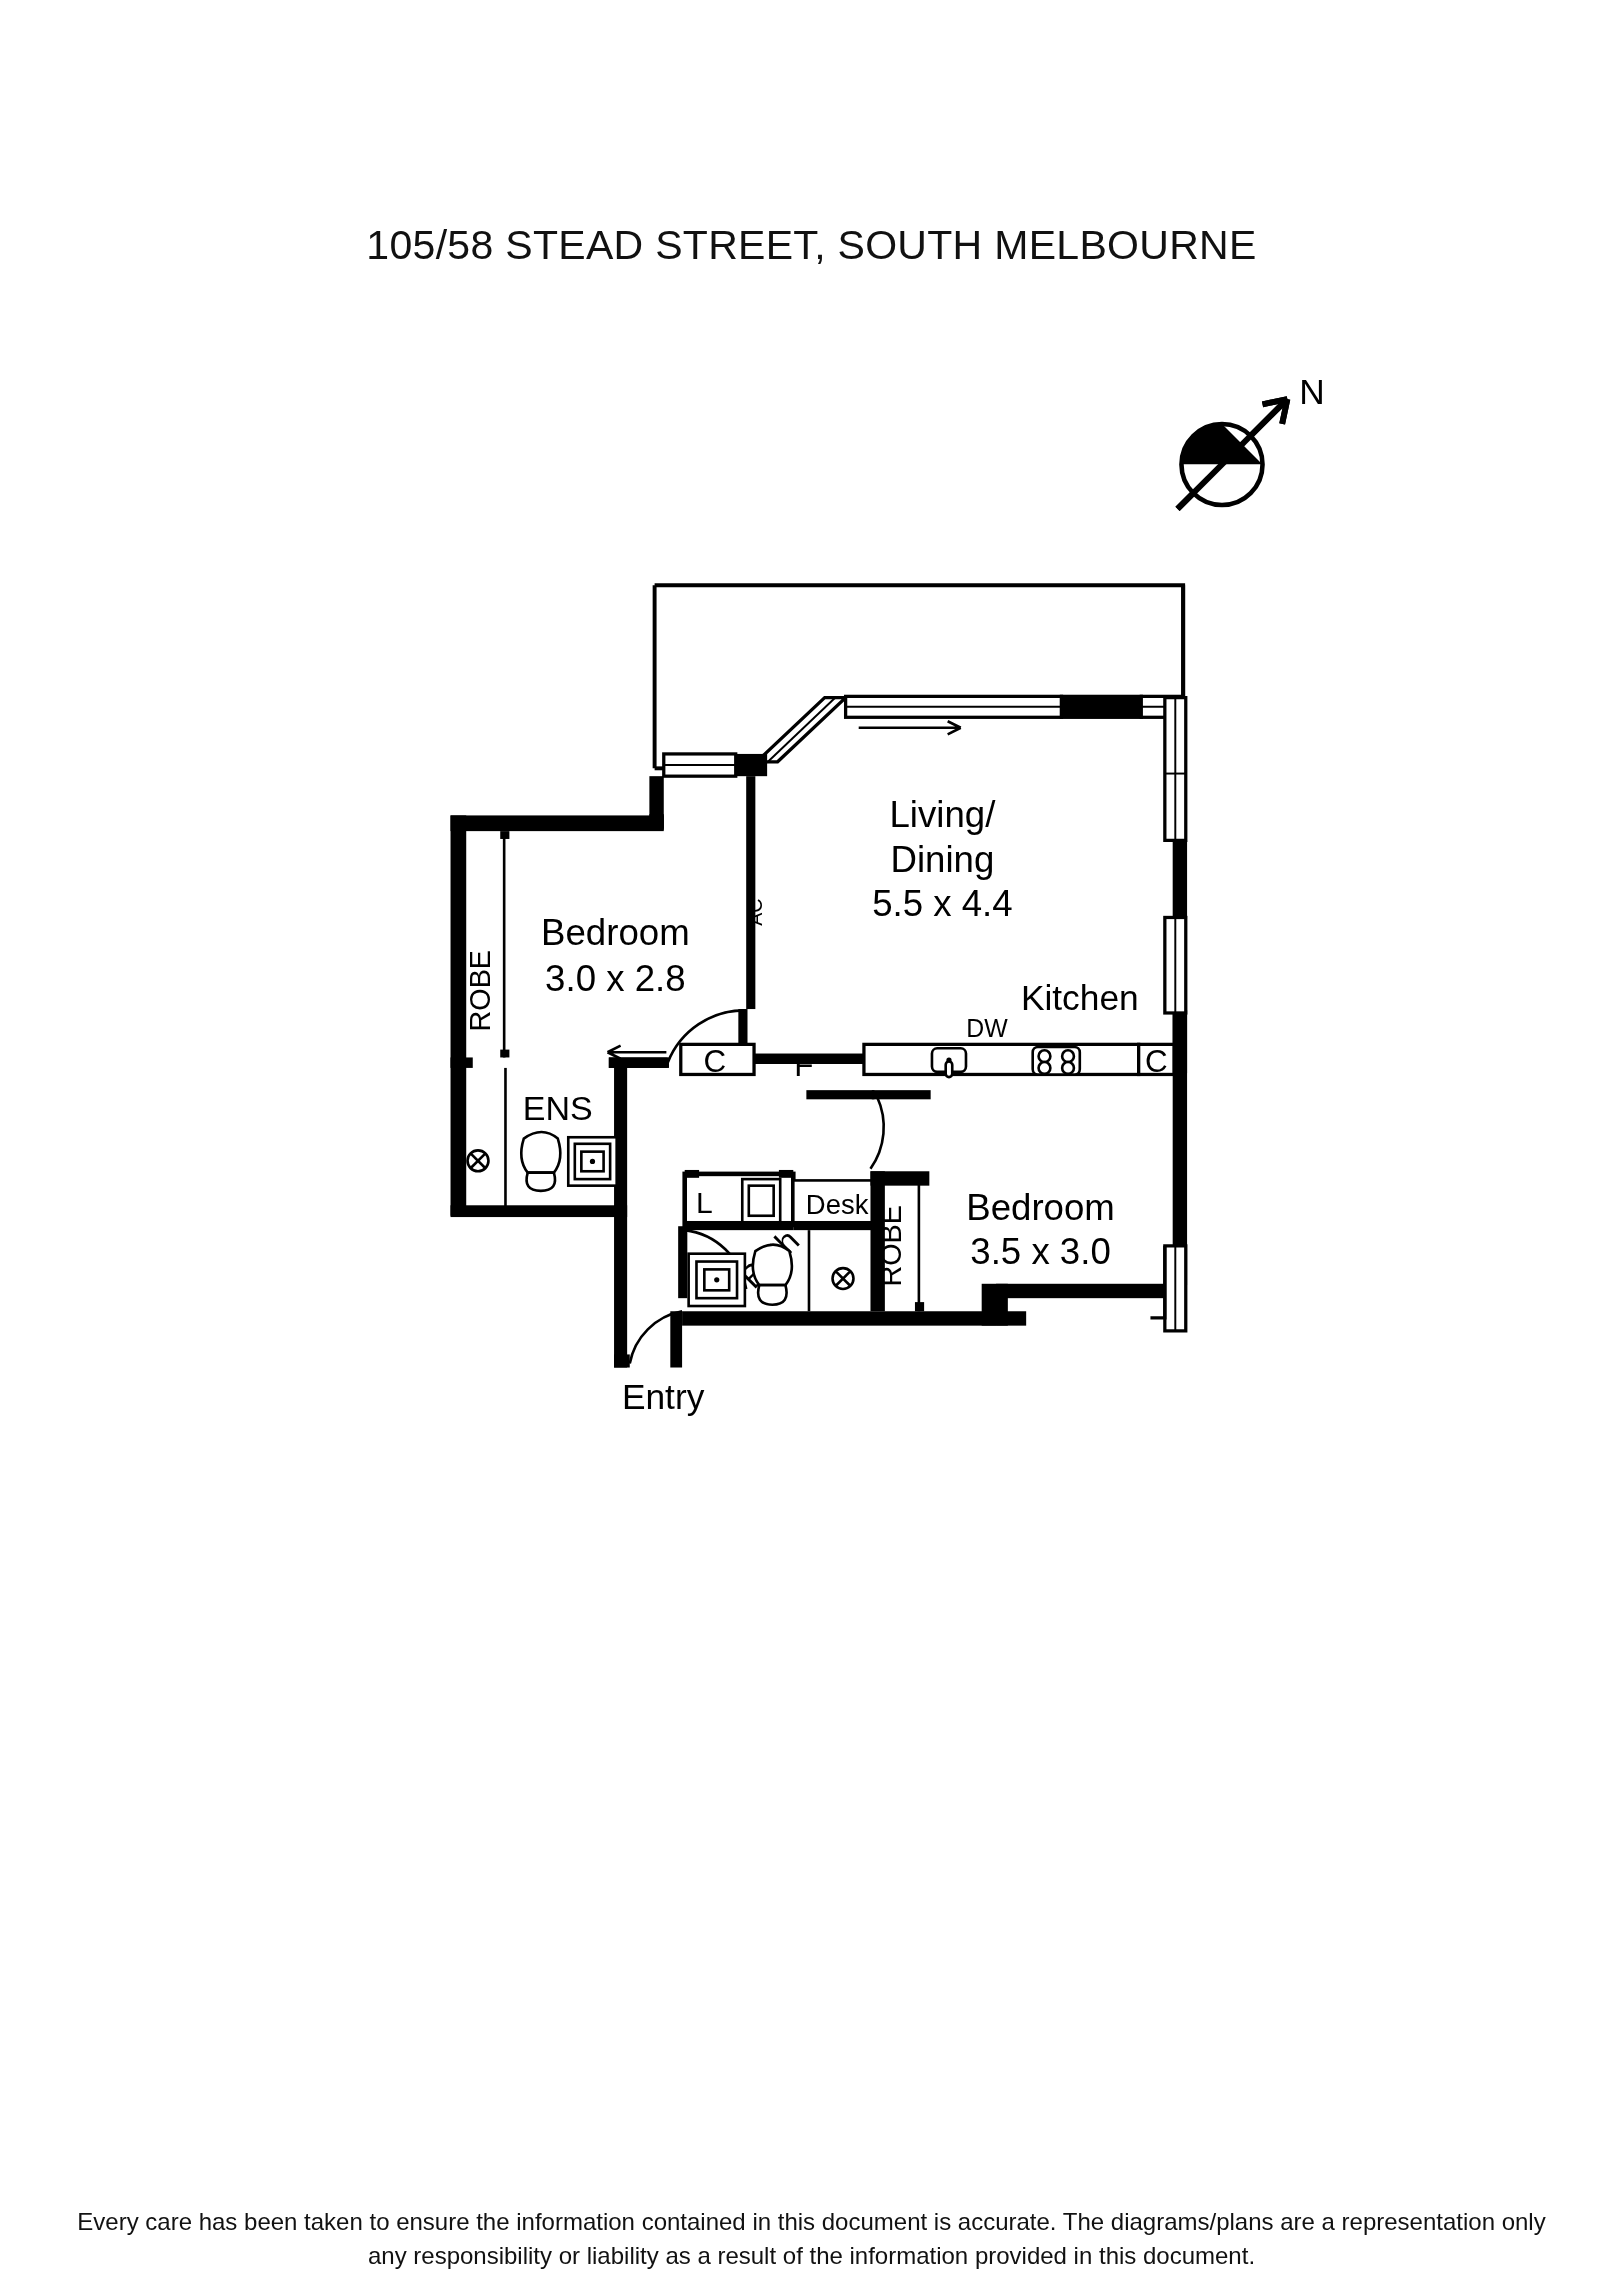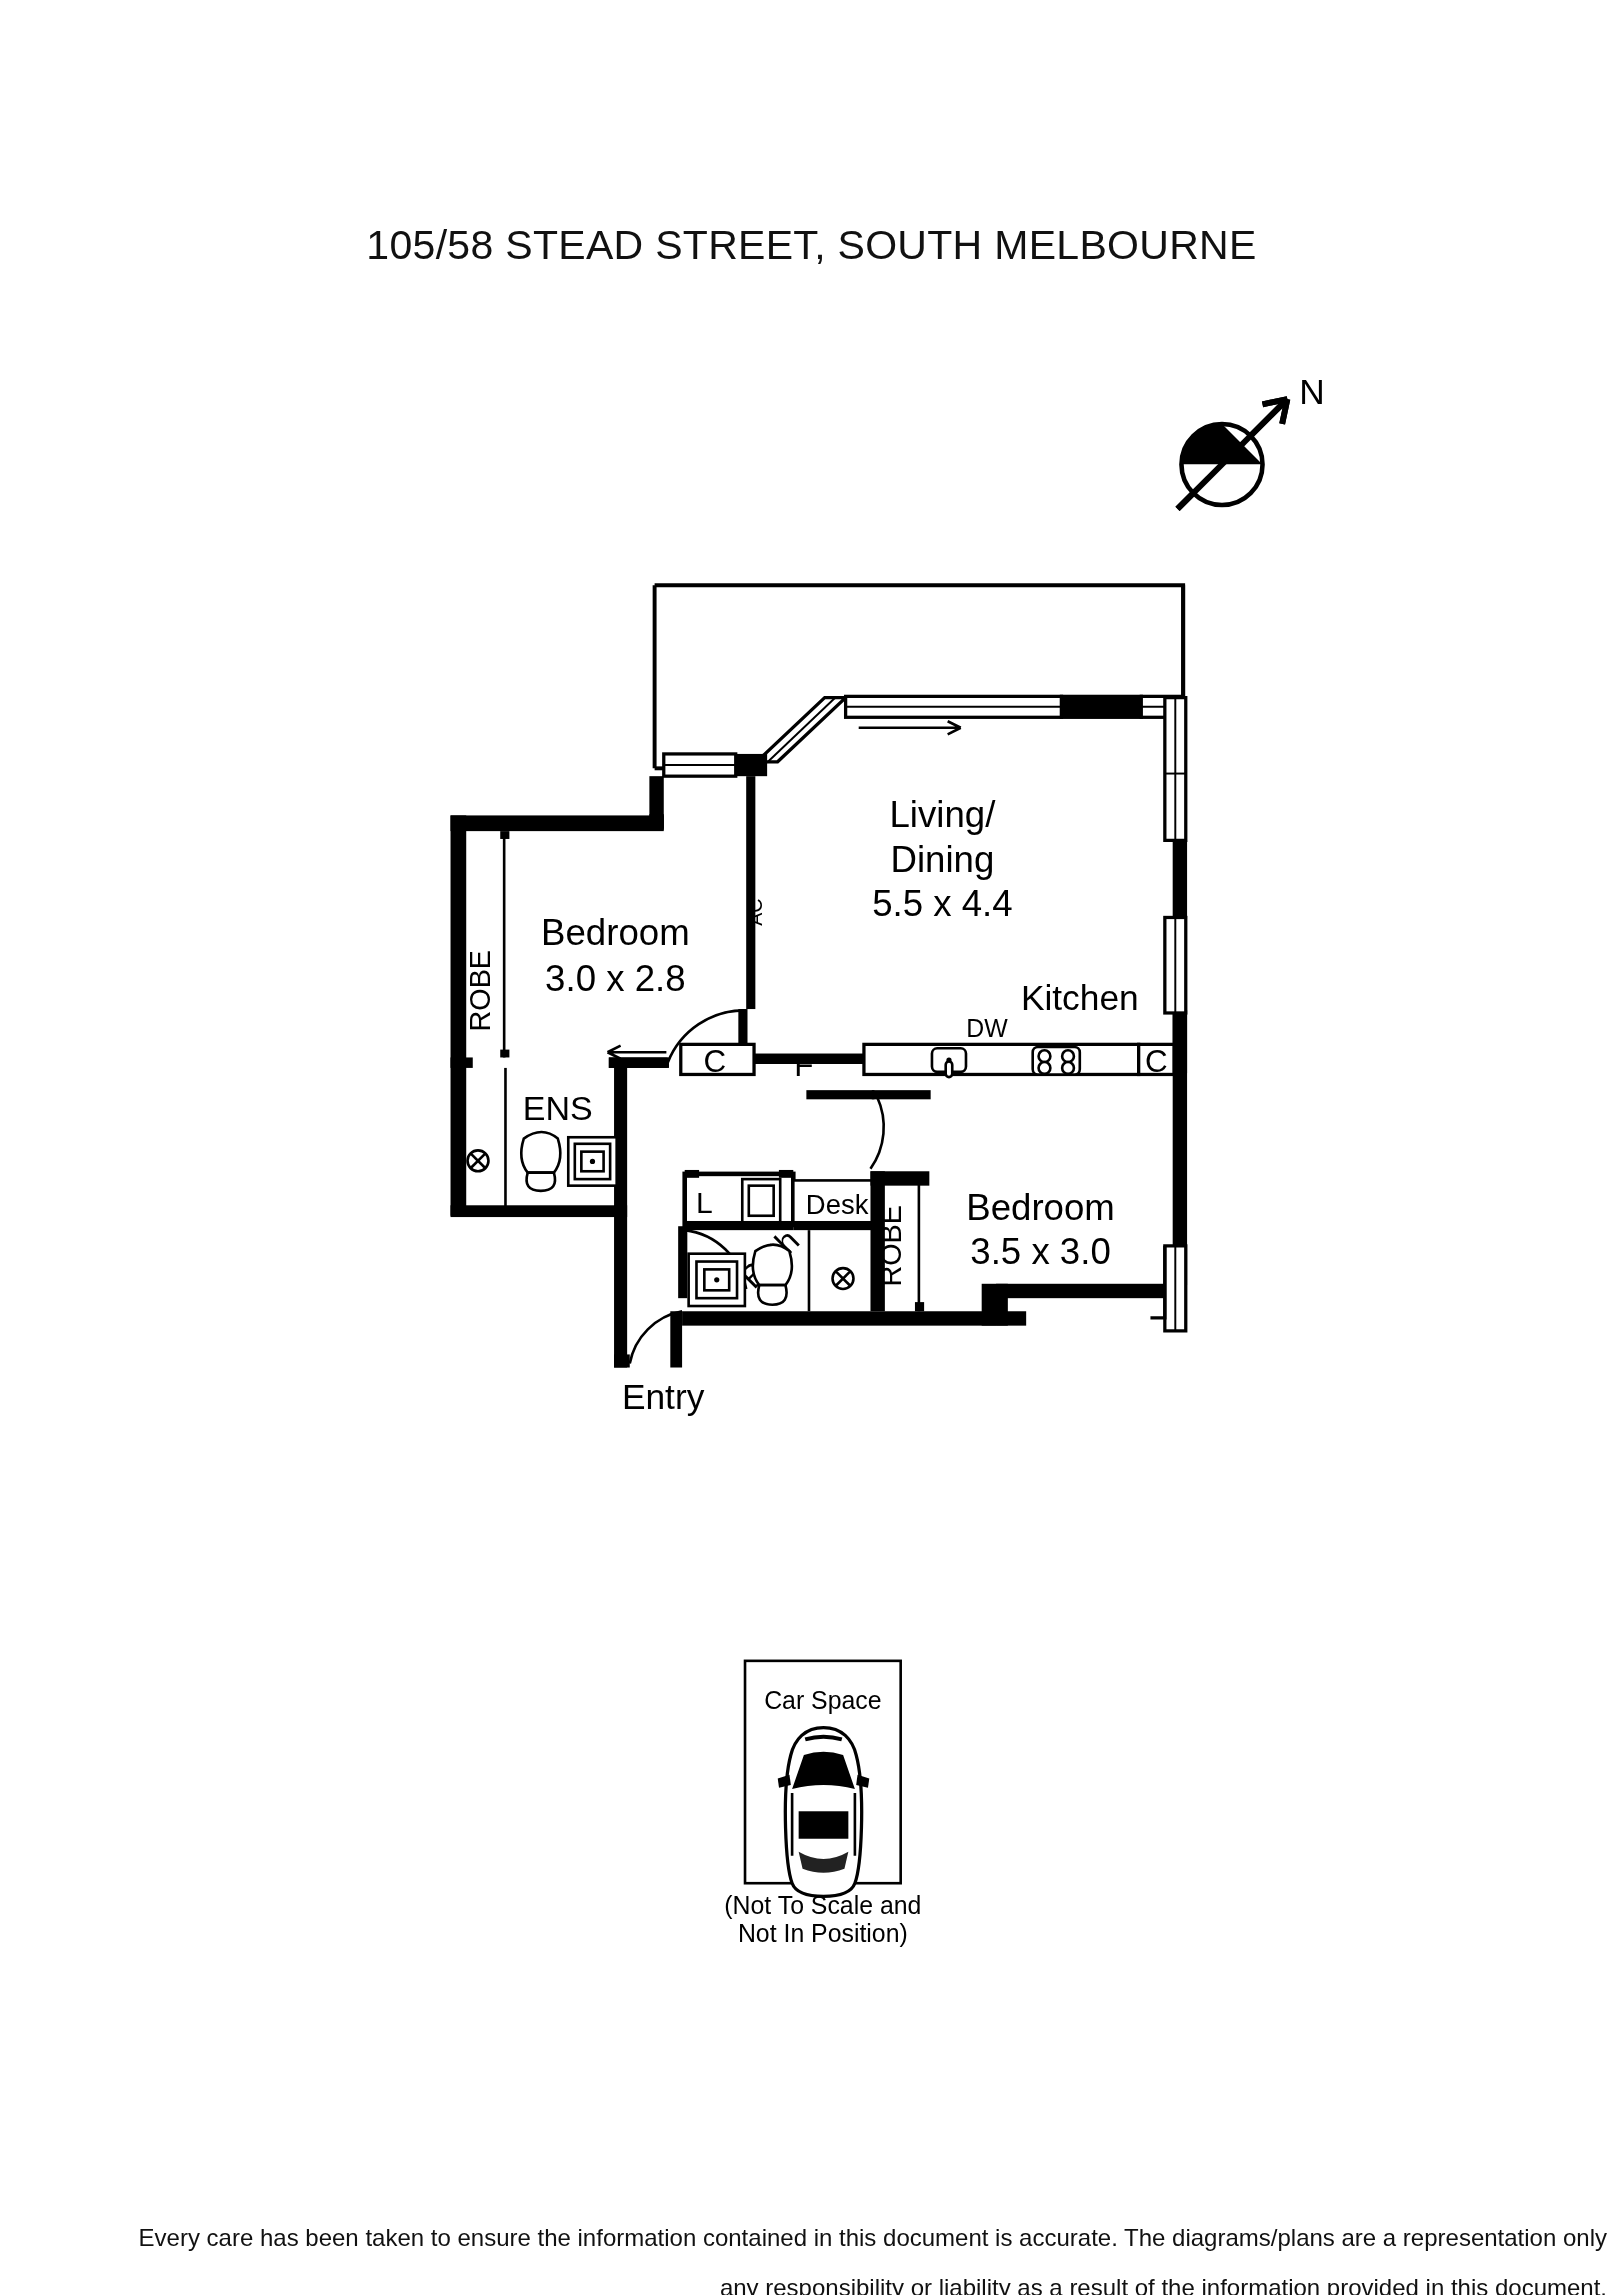--- a/index.html
+++ b/index.html
@@ -55,21 +55,21 @@
   #disclaimer {
     position: absolute;
     left: 0;
     top: 2205px;
     width: 1623px;
     text-align: center;
     font-size: 24px;
     line-height: 1.42;
     color: #111;
   }
-  #disclaimer p { margin: 16px; text-align: right; }
+  #disclaimer p { margin: 0; }
   svg { display: block; overflow: visible; }
   .svg-text {
     font-family: "Liberation Sans", sans-serif;
     fill: #000;
   }
 </style>
 </head>
 <body>
 
 <div class="page">
@@ -320,54 +320,20 @@
       </g>
 
       <g>
         <path d="M 322 1230 A 100 100 0 0 1 402 1150" fill="none" stroke="#000" stroke-width="4"></path>
         <text class="svg-text" x="310" y="1300" font-size="54">Entry</text>
       </g>
 
     </svg>
   </div>
 
-  <div id="carspace-wrap">
-    <svg width="216" height="327" viewBox="0 0 330 500">
-      <rect x="58" y="38" width="238" height="340" fill="#fff" stroke="#000" stroke-width="4"></rect>
-      <text class="svg-text" x="177" y="112" font-size="38" text-anchor="middle">Car Space</text>
-
-      <g>
-        <path d="M 178 140
-                 c 28 0 44 18 50 42
-                 c 8 30 9 78 8 112
-                 c -1 34 -4 68 -10 84
-                 c -6 16 -26 20 -48 20
-                 c -22 0 -42 -4 -48 -20
-                 c -6 -16 -9 -50 -10 -84
-                 c -1 -34 0 -82 8 -112
-                 c 6 -24 22 -42 50 -42 z" fill="#fff" stroke="#000" stroke-width="5"></path>
-
-        <path d="M 148 182 q 30 -10 60 0 l 18 52 q -48 -12 -96 0 z" fill="#000"></path>
-
-        <path d="M 150 158 q 28 -8 56 0" fill="none" stroke="#000" stroke-width="6"></path>
-
-        <path d="M 126 212 l -18 6 l 2 14 l 18 -4 z" fill="#000"></path>
-        <path d="M 230 212 l 18 6 l -2 14 l -18 -4 z" fill="#000"></path>
-
-        <rect x="140" y="268" width="76" height="42" fill="#000"></rect>
-
-        <path d="M 140 330 q 38 22 76 0 l -6 26 q -32 12 -64 0 z" fill="#222"></path>
-
-        <path d="M 130 240 l 0 96 M 226 240 l 0 96" fill="none" stroke="#000" stroke-width="4"></path>
-      </g>
-
-      <text class="svg-text" x="177" y="425" font-size="38" text-anchor="middle">(Not To Scale and</text>
-      <text class="svg-text" x="177" y="468" font-size="38" text-anchor="middle">Not In Position)</text>
-    </svg>
-  </div>
 
   <div id="disclaimer">
     <p>Every care has been taken to ensure the information contained in this document is accurate. The diagrams/plans are a representation only</p>
     <p>any responsibility or liability as a result of the information provided in this document.</p>
   </div>
 
 </div>
 
 
 </body></html>

